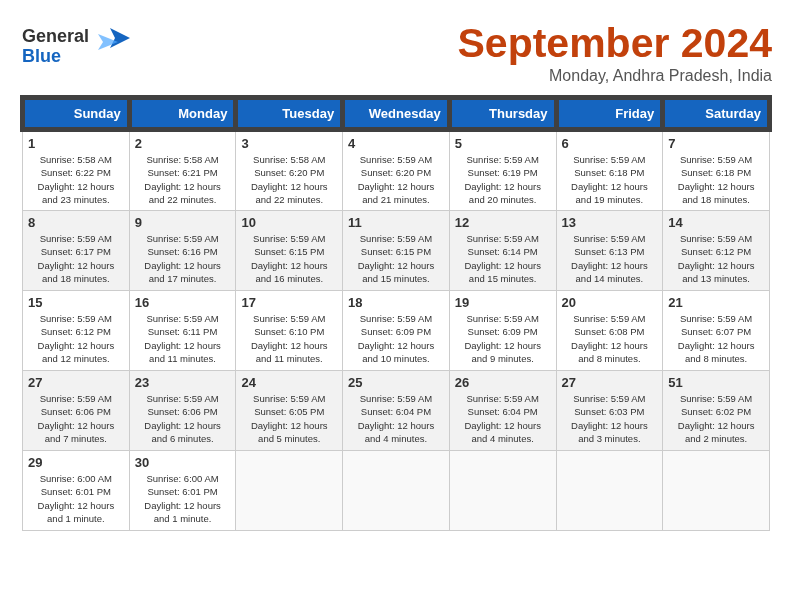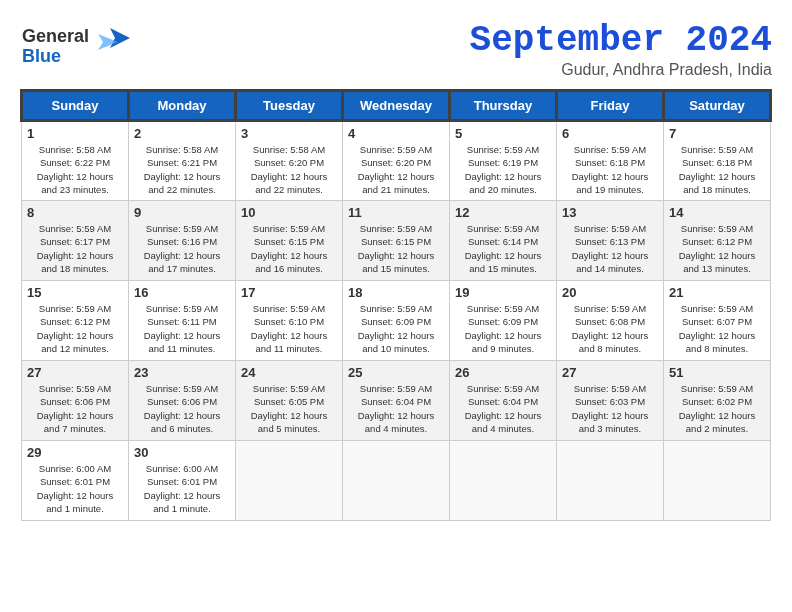--- a/index.html
+++ b/index.html
@@ -23,42 +23,41 @@
       gap: 36px;
     }
     .logo {
       display: flex;
       align-items: center;
     }
     .title-area {
       text-align: right;
     }
     .month-title {
-      font-size: 36px;
+      font-size: 41px;
       font-weight: bold;
-      color: #1d4ed8;
-      font-family: Liberation Mono, monospace;
+      color: #c2410c;
     }
     .location-title {
       font-size: 16px;
       color: #555;
     }
     .calendar {
       width: 100%;
       border-collapse: collapse;
       font-size: 10.5px;
     }
     .calendar th {
       background-color: #1565c0;
       color: #fff;
-      text-align: center;
+      text-align: right;
       padding: 6px 6px;
       font-size: 13px;
       font-weight: bold;
-      border: 3px solid #404040;
+      border: 5px solid #404040;
     }
     .calendar td {
       border: 1px solid #ccc;
       vertical-align: top;
       padding: 4px 5px;
       width: calc(100% / 7);
       height: 80px;
     }
     .calendar td.empty {
       background: #f9f9f9;
@@ -95,21 +94,21 @@
           <text x="2" y="22" font-family="Arial" font-size="18" font-weight="bold" fill="#333">General</text>
           <text x="2" y="42" font-family="Arial" font-size="18" font-weight="bold" fill="#1565c0">Blue</text>
 
           <polygon points="90,8 110,18 90,28 95,18" fill="#1565c0"></polygon>
           <polygon points="78,14 98,22 78,30 83,22" fill="#4da6ff" opacity="0.7"></polygon>
         </svg>
       </div>
     </div>
     <div class="title-area">
       <div class="month-title">September 2024</div>
-      <div class="location-title">Gudur, Andhra Pradesh, India</div>
+      <div class="location-title">Monday, Andhra Pradesh, India</div>
     </div>
   </div>
 
   <table class="calendar">
     <thead>
       <tr>
         <th>Sunday</th>
         <th>Monday</th>
         <th>Tuesday</th>
         <th>Wednesday</th>

